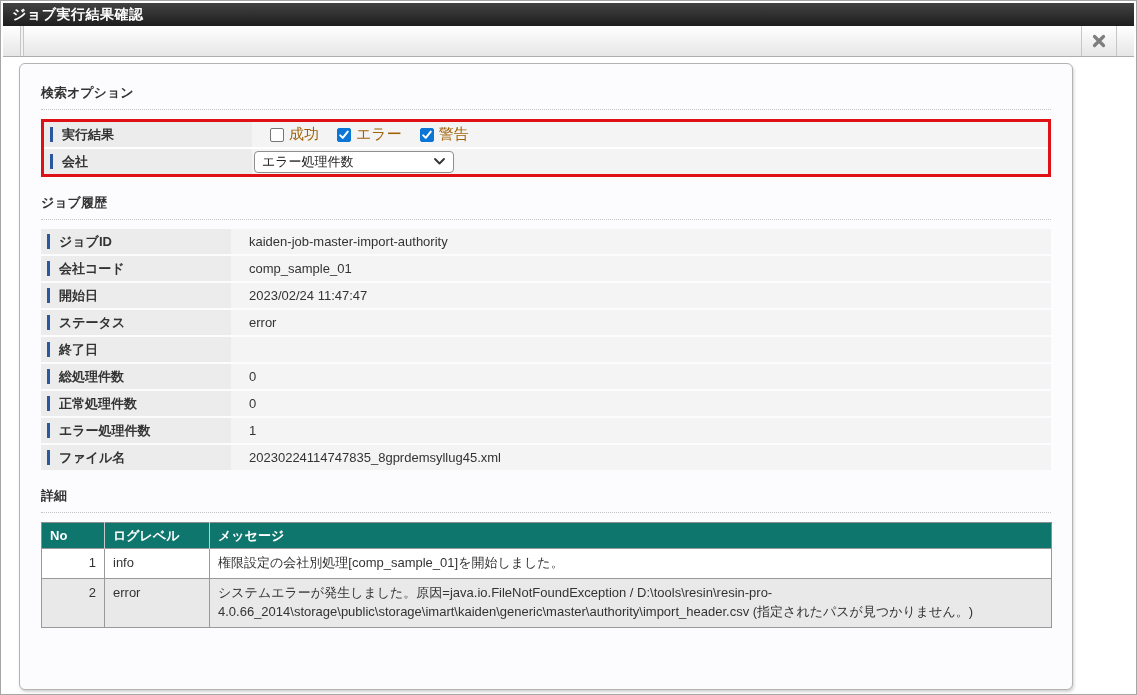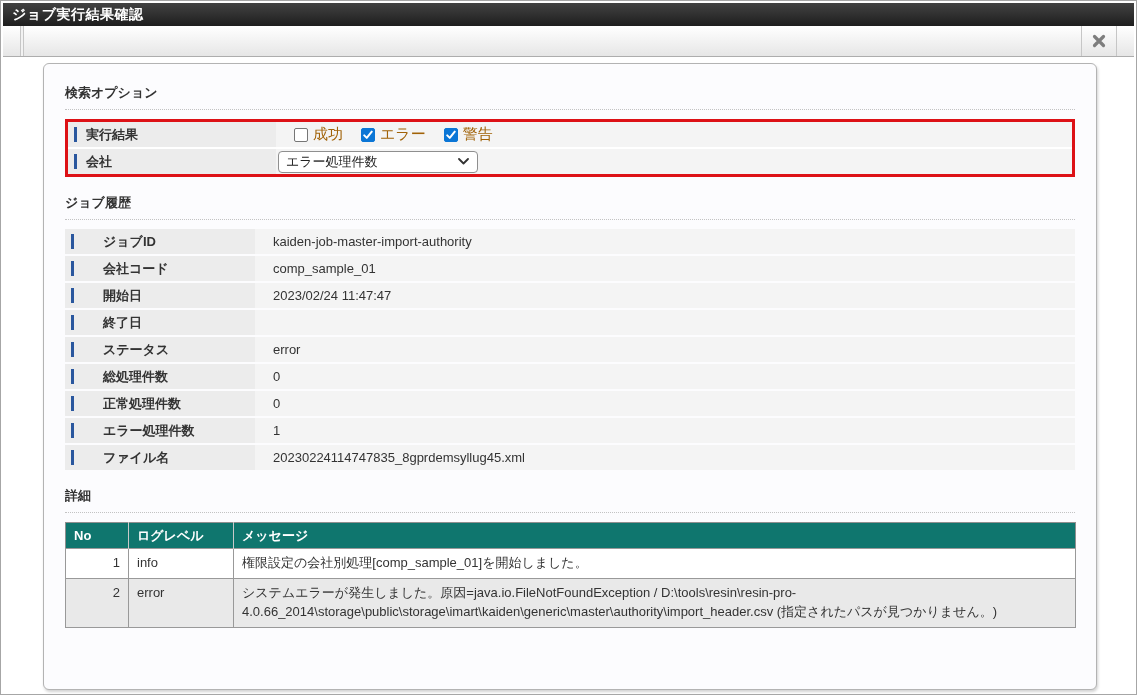--- a/index.html
+++ b/index.html
@@ -41,21 +41,21 @@
   .close-btn {
     position:absolute; right:17px; top:0; bottom:0; width:36px;
     border-left:1px solid #c6c6c6; border-right:1px solid #c6c6c6;
     display:flex; align-items:center; justify-content:center;
     cursor:pointer;
   }
 
   
   .content { background:#fff; padding-top:6px; height:637px; }
   .panel {
-    margin-left:40px;
+    margin-left:16px;
     width:1054px; height:627px;
     background:#fcfcfe;
     border:1px solid #b3b3b3;
     border-radius:6px;
     box-shadow:1px 2px 3px rgba(0,0,0,0.18);
     padding:20px 21px 0 21px;
   }
 
   .section-heading {
     font-size:13px; font-weight:bold; color:#333;
@@ -68,21 +68,21 @@
   
   .def-row { display:flex; margin-bottom:2px; }
   .def-label {
     background:#ececec;
     display:flex; align-items:center;
     height:25px;
     font-size:13px; font-weight:bold; color:#333;
     flex:none;
   }
   .w-search .def-label { width:208px; }
-  .w-hist  .def-label { width:190px;gap:20px; }
+  .w-hist  .def-label { width:190px; }
   .def-label .bar {
     width:3px; height:15px; background:#2a579e;
     margin:0 9px 0 6px; flex:none;
   }
   .def-value {
     flex:1; background:#f4f4f4;
     display:flex; align-items:center;
     height:25px;
     padding-left:18px;
     font-size:13px; color:#333;
@@ -242,33 +242,33 @@
               <span class="bar"></span>
               <span class="lbl-text">開始日</span>
             </div>
             <div class="def-value">
               <span class="val-text">2023/02/24 11:47:47</span>
             </div>
           </div>
           <div class="def-row">
             <div class="def-label">
               <span class="bar"></span>
+              <span class="lbl-text">ステータス</span>
+            </div>
+            <div class="def-value">
+              <span class="val-text">error</span>
+            </div>
+          </div>
+          <div class="def-row">
+            <div class="def-label">
+              <span class="bar"></span>
               <span class="lbl-text">終了日</span>
             </div>
             <div class="def-value">
               <span class="val-text"></span>
-            </div>
-          </div>
-          <div class="def-row">
-            <div class="def-label">
-              <span class="bar"></span>
-              <span class="lbl-text">ステータス</span>
-            </div>
-            <div class="def-value">
-              <span class="val-text">error</span>
             </div>
           </div>
           <div class="def-row">
             <div class="def-label">
               <span class="bar"></span>
               <span class="lbl-text">総処理件数</span>
             </div>
             <div class="def-value">
               <span class="val-text">0</span>
             </div>

